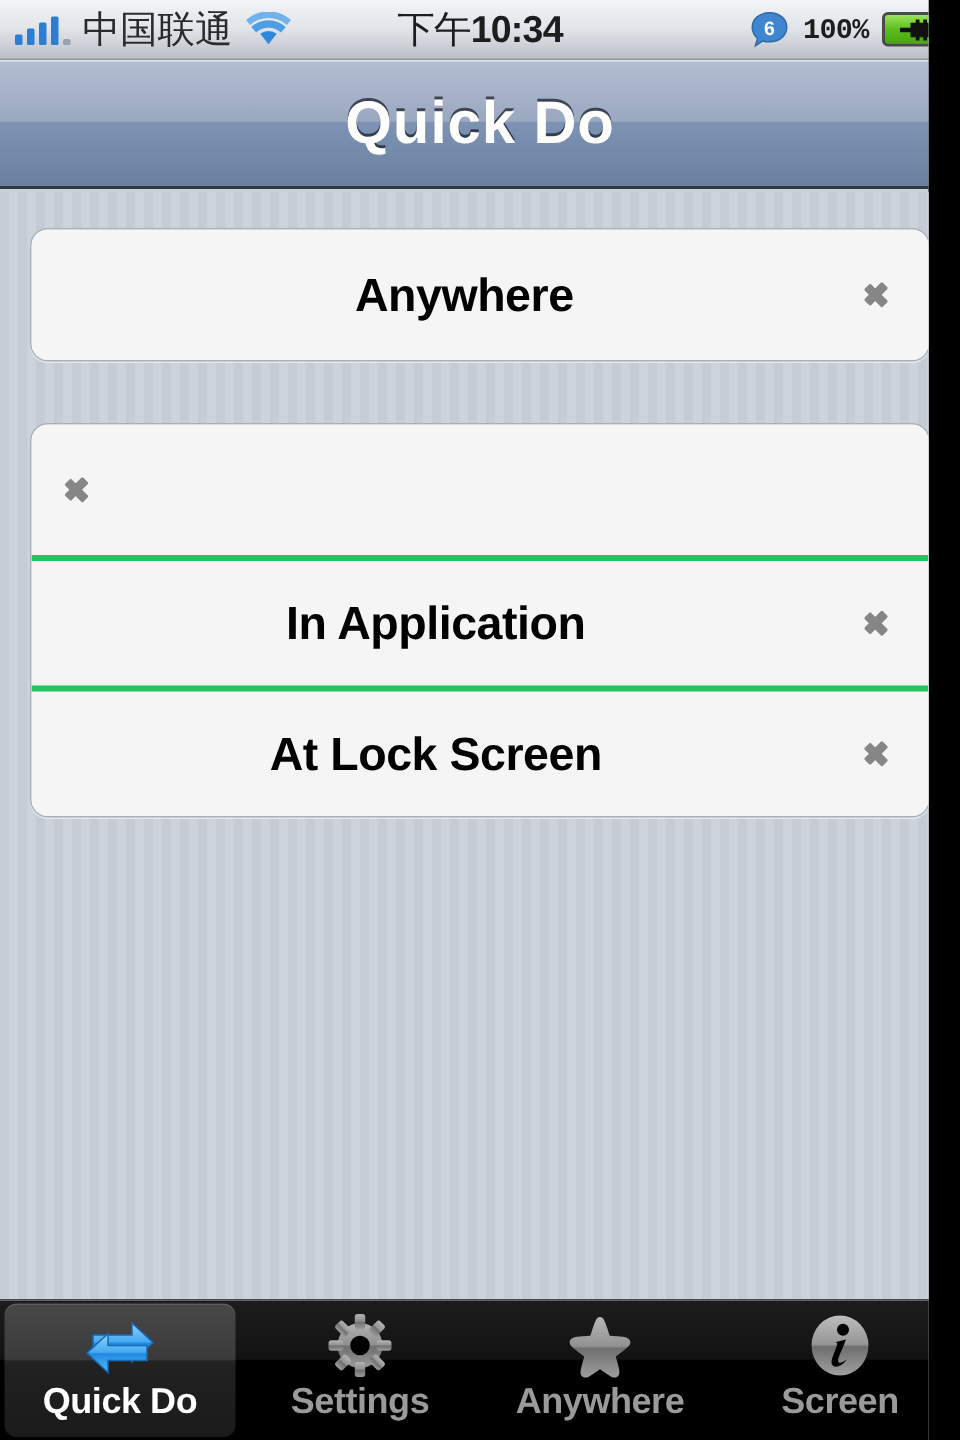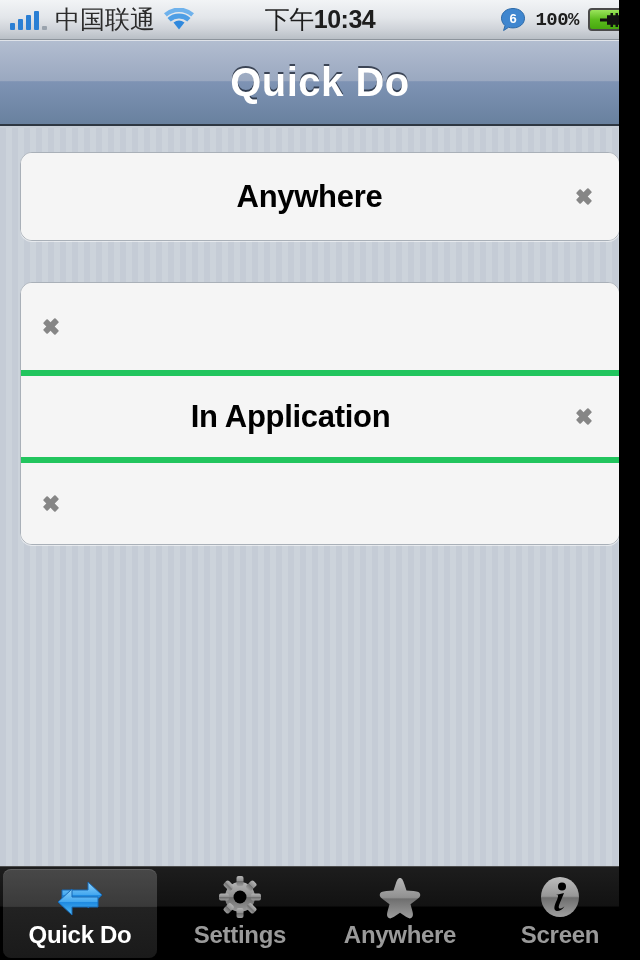--- a/index.html
+++ b/index.html
@@ -168,21 +168,21 @@
   .cell {
     position: relative;
     height: 87px;
     display: flex;
     align-items: center;
     padding: 0 22px;
     box-sizing: border-box;
     background: #f5f5f5;
   }
   .cell + .cell {
-    border-top: 6px solid #22c55e;
+    border-top: 4px solid #22c55e;
     gap: 38px;
   }
   .cell-label {
     font-size: 31px;
     font-weight: bold;
     color: #000000;
     letter-spacing: -0.3px;
     flex: 1;
   }
   .chevron {
@@ -321,20 +321,21 @@
 
     <div class="group" id="group-2">
       <div class="cell">
         <span class="chevron"></span>
       </div>
       <div class="cell">
         <span class="cell-label">In Application</span>
         <span class="chevron"></span>
       </div>
       <div class="cell">
+        <span class="cell-label">At Lock Screen</span>
         <span class="chevron"></span>
       </div>
     </div>
 
   </div>
 
   <div id="tab-bar">
 
     <div class="tab active">
       <span class="tab-icon">

